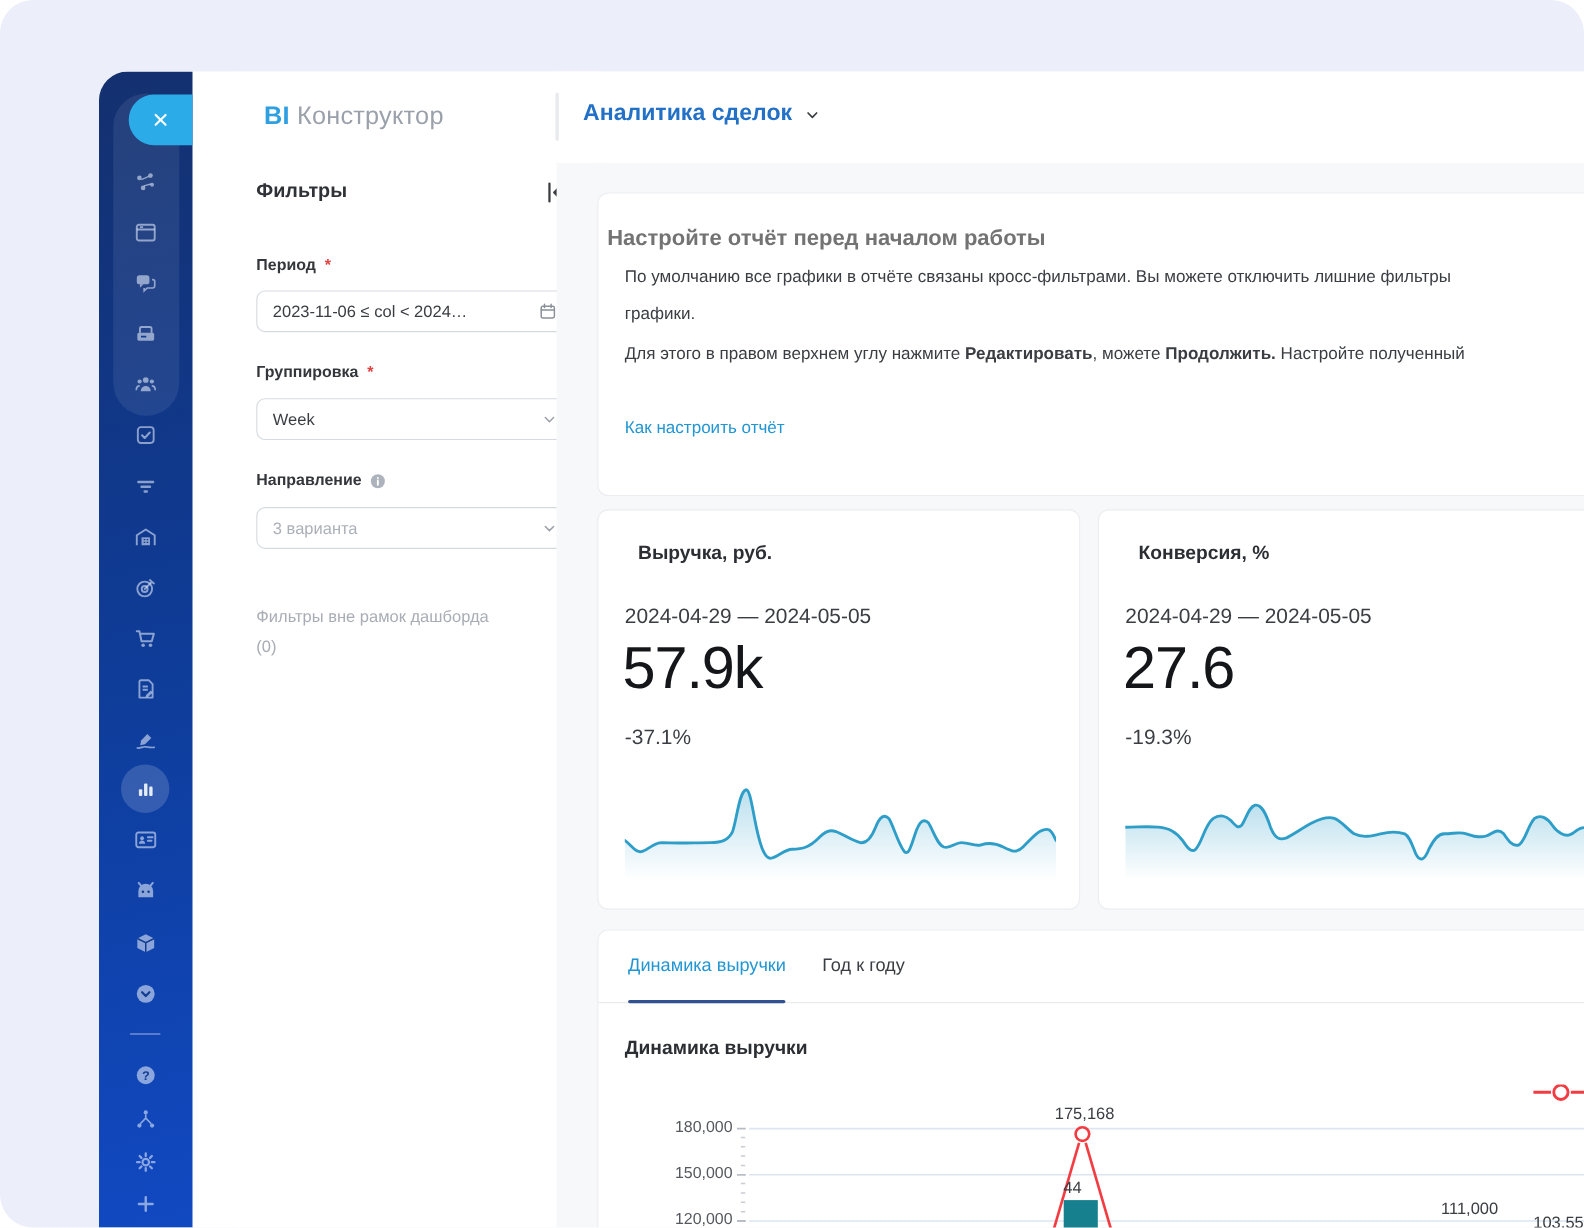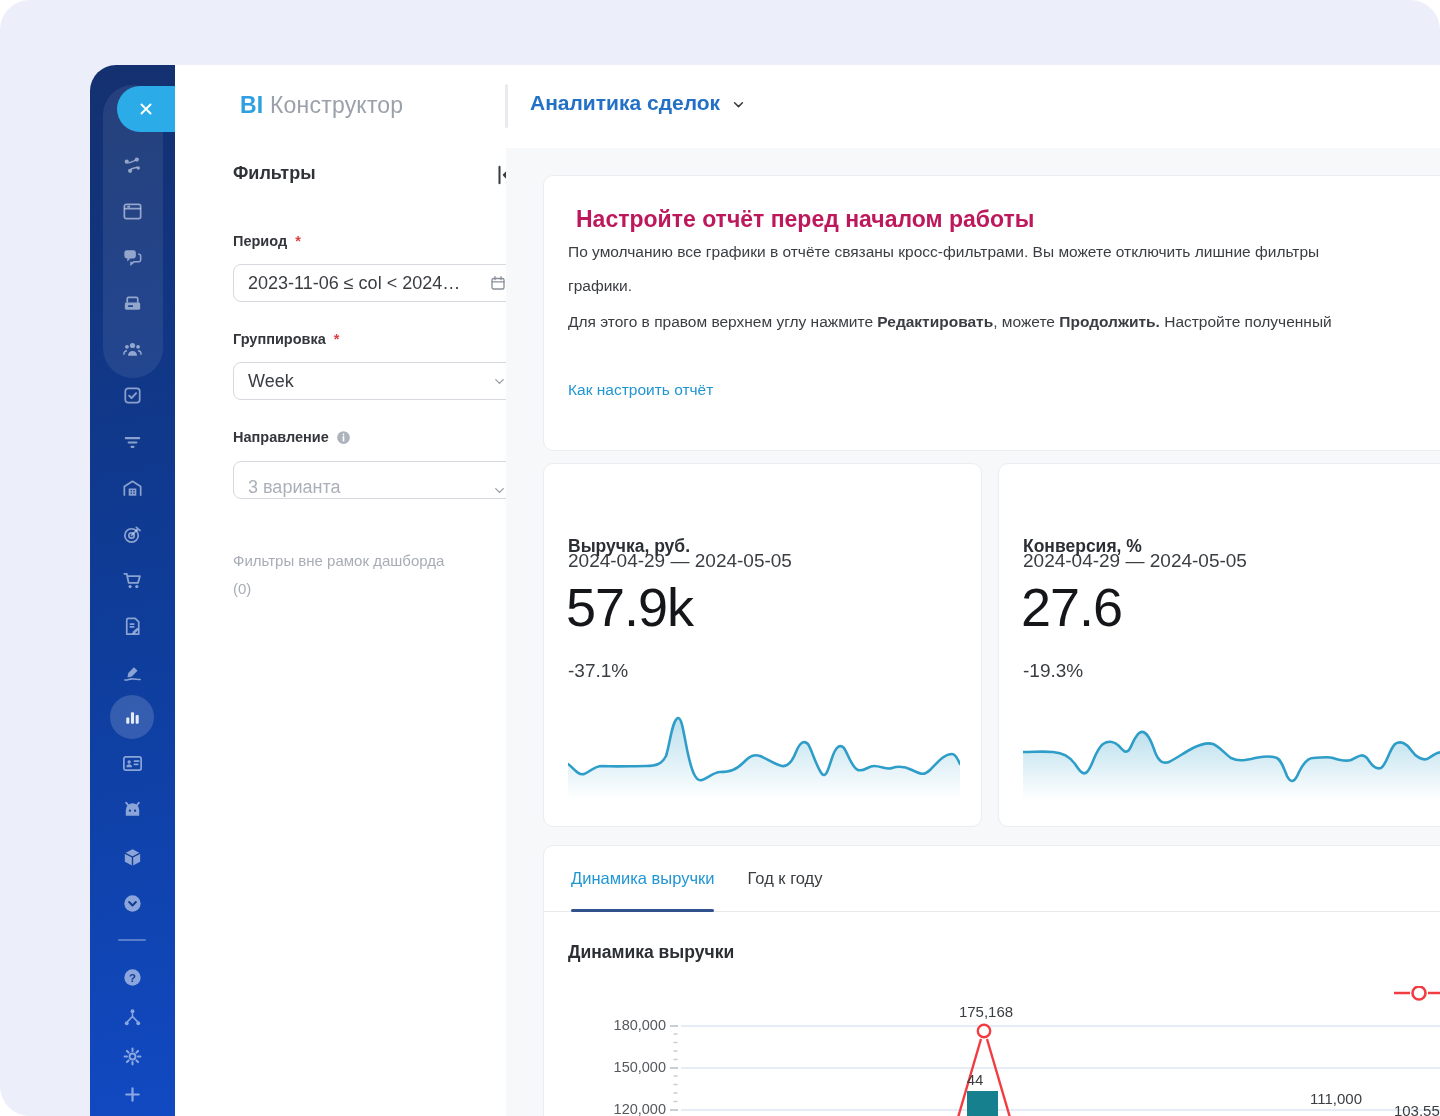--- a/index.html
+++ b/index.html
@@ -27,44 +27,44 @@
     border-right:1px solid #E9EBEF;margin-left:40px;}
   .logo{position:absolute;left:25px;top:27px;font-size:23px;letter-spacing:.2px;}
   .logo .bi{color:#2E9FE0;font-weight:700;}
   .logo .nm{color:#9AA1AB;font-weight:500;}
   .fp-title{position:absolute;left:18px;top:98px;font-size:18px;font-weight:700;color:#2F3237;}
   .collapse-btn{position:absolute;left:278px;top:97px;width:26px;height:26px;cursor:pointer;color:#3A3D42;}
   .flabel{position:absolute;left:18px;font-size:14.5px;font-weight:700;color:#33363B;display:flex;align-items:flex-start;gap:6px;}
   .req{color:#E04141;font-weight:700;margin-left:2px;}
   .fbox{position:absolute;left:18px;width:287px;height:38px;border:1px solid #D6DADF;border-radius:8px;
     background:#fff;display:flex;align-items:center;padding:0 12px 0 14px;box-sizing:border-box;
-    font-size:18px;color:#3A3D42;cursor:pointer;}
+    font-size:15px;color:#3A3D42;cursor:pointer;}
   .fbox .grow{flex:1;white-space:nowrap;overflow:hidden;}
-  .fbox.muted{color:#ABB0B8;align-items:flex-end;}
+  .fbox.muted{color:#ABB0B8;}
   .gray-row{position:absolute;left:18px;top:487px;width:287px;color:#A8ADB5;font-size:15px;cursor:pointer;}
   .gray-row .cnt{position:absolute;left:0;top:28px;}
   .gray-row .chev{position:absolute;right:0;top:0;width:16px;height:16px;color:#A8ADB5;}
   
   .main-header{position:absolute;left:415px;top:0;width:935px;height:83px;background:#fff;}
   .vdiv{position:absolute;left:0;top:19px;width:3px;height:44px;background:#E8EAEE;border-radius:2px;}
   .page-title{position:absolute;left:25px;top:26px;font-size:21px;font-weight:600;color:#2371C6;
     display:flex;align-items:center;gap:10px;cursor:pointer;text-align:center;}
   .page-title svg{width:17px;height:17px;color:#3A3D42;margin-top:3px;}
   .main-body{position:absolute;left:416px;top:83px;width:934px;height:968px;background:#F7F8FA;}
   .card{position:absolute;background:#fff;border:1px solid #ECEDF0;border-radius:10px;box-sizing:border-box;}
   
   .notice{left:37px;top:27px;width:1105px;height:276px;}
-  .n-title{position:absolute;left:32px;top:30px;font-size:23px;font-weight:700;color:#be185d;}
+  .n-title{position:absolute;left:8px;top:30px;font-size:20px;font-weight:700;color:#737373;}
   .n-line{position:absolute;left:24px;white-space:nowrap;font-size:15.5px;color:#3A3D42;line-height:27px;}
   .n-line b{font-weight:700;}
   .n-link{position:absolute;left:24px;top:305px;font-size:15.5px;color:#2196D3;cursor:pointer;}
   
   .mcard1{left:37px;top:315px;width:439px;height:364px;}
   .mcard2{left:492px;top:315px;width:545px;height:364px;}
-  .m-title{position:absolute;left:24px;top:28px;font-size:17.5px;font-weight:700;color:#2B2E33;margin-top:44px;}
+  .m-title{position:absolute;left:36px;top:28px;font-size:17.5px;font-weight:700;color:#2B2E33;}
   .m-period{position:absolute;left:24px;top:86px;font-size:19px;color:#3A3D42;}
   .m-value{position:absolute;left:22px;top:112px;font-size:54px;font-weight:500;color:#141619;letter-spacing:-1px;}
   .m-delta{position:absolute;left:24px;top:196px;font-size:19px;color:#3A3D42;}
   .m-spark{position:absolute;left:24px;top:242px;}
   
   .tcard{left:37px;top:697px;width:1105px;height:430px;}
   .tabs-row{position:absolute;left:0;top:0;width:100%;height:66px;border-bottom:1px solid #E7E9EC;
     display:flex;align-items:center;gap:33px;padding:0 0 0 27px;box-sizing:border-box;}
   .tab{font-size:16.5px;color:#3A3D42;cursor:pointer;position:relative;height:100%;display:flex;align-items:center;}
   .tab.active{color:#2196D3;}

